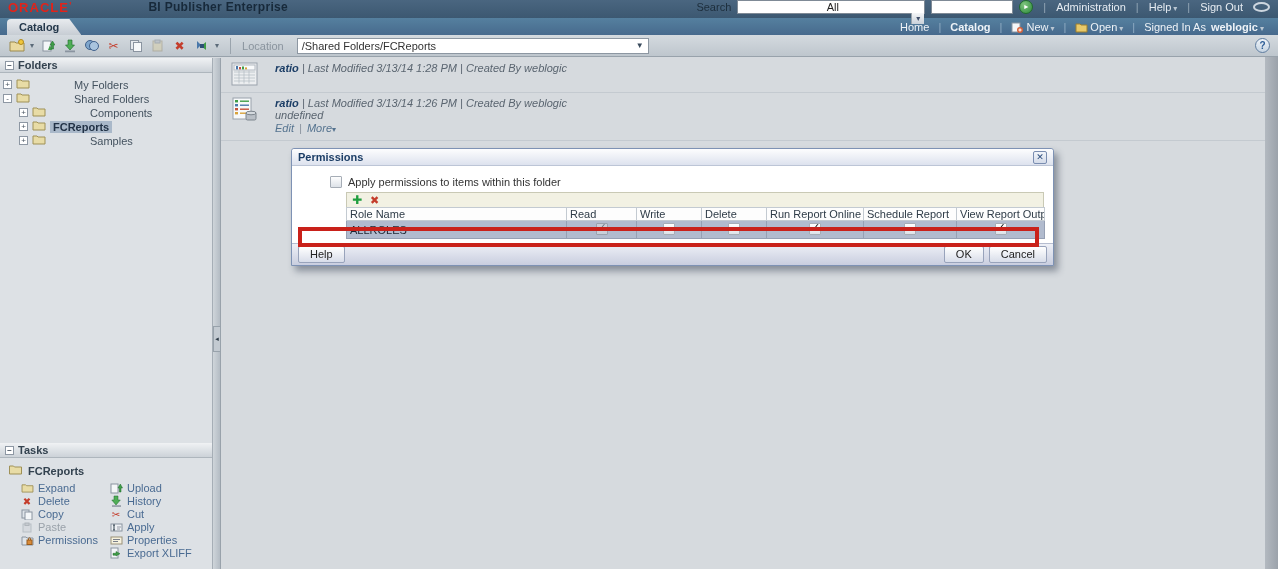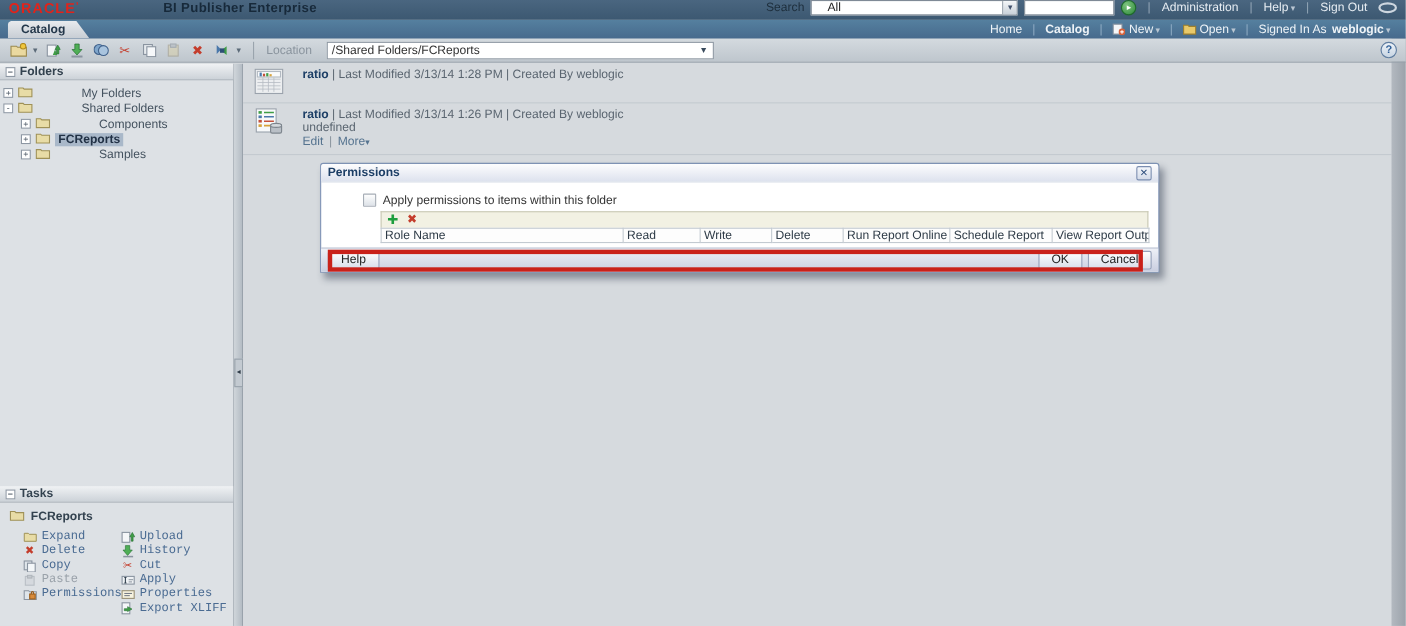--- a/index.html
+++ b/index.html
@@ -6,21 +6,21 @@
   html,body { width:1278px; height:569px; overflow:hidden; }
   body { font-family:"Liberation Sans","DejaVu Sans",sans-serif; font-size:11px; background:#d6dade; position:relative; color:#333; }
 
   
   .topbar { height:18px; background:linear-gradient(#4a6680,#3c5871); display:flex; align-items:flex-start; padding:0 8px; color:#dfe7ee; position:relative; z-index:5; }
   .logo { color:#e2231a; font-weight:bold; font-size:13px; letter-spacing:1px; }
   .logo::after { content:"’"; font-size:9px; vertical-align:top; }
   .app-title { color:#17293a; font-weight:bold; font-size:12px; margin-left:76px; letter-spacing:.3px; }
   .top-right { margin-left:auto; display:flex; align-items:center; gap:6px; }
   .search-label { color:#1d2e3c; }
-  .search-select { width:188px; height:14px; background:#fff; border:1px solid #7f8a96; display:flex; align-items:center; color:#222; padding-left:14px; }
+  .search-select { width:188px; height:14px; background:#fff; border:1px solid #7f8a96; display:flex; align-items:center; color:#222; padding-left:3px;flex-direction:column; }
   .search-select .dd { margin-left:auto; width:13px; height:12px; background:linear-gradient(#f4f6f8,#c9d1d9); border-left:1px solid #9aa4ad; text-align:center; line-height:11px; font-size:8px; color:#41506b; }
   .search-input { width:82px; height:14px; background:#fff; border:1px solid #7f8a96; }
   .go-btn { width:14px; height:14px; border-radius:50%; background:radial-gradient(circle at 35% 30%,#7fc47f,#2d8a3a); border:1px solid #1f6a2c; color:#fff; font-size:8px; line-height:12px; text-align:center; }
   .toplink { color:#e6ecf2; }
   .topsep::before { content:"|"; color:#93a6b6; margin:0 4px; }
   .chev { font-size:8px; color:#b9c6d2; margin-left:2px; }
   .ellipse-icon { width:17px; height:10px; border:2px solid #cdd6df; border-radius:50%; margin-left:4px; }
 
   
   .navbar { height:17px; background:linear-gradient(#55809f,#476a8d); position:relative; display:flex; align-items:center; color:#eef3f7; z-index:4; }
@@ -54,28 +54,28 @@
   .tlabel { color:#44525f;padding-left:40px; }
   .tlabel.sel { background:#a9b8c9; font-weight:bold; color:#223246; padding:0 3px; }
 
   .tasks { position:absolute; left:0; right:0; bottom:0; }
   .tasks-body { padding:3px 0 10px 6px; }
   .tasks-folder { display:flex; align-items:center; gap:5px; font-weight:bold; color:#33424f; padding:3px 0 5px 2px; }
   .tasks-cols { display:flex; }
   .tcol { display:flex; flex-direction:column; gap:1px; }
   .tcol.left { width:103px; padding-left:14px; }
   .task { display:flex; align-items:center; gap:4px; height:12px; }
-  .task a { color:#4a6b92; text-decoration:none;font-family:Liberation Mono, monospace; }
+  .task a { color:#4a6b92; text-decoration:none; }
   .task.disabled a { color:#9aa2aa; }
   .ticon { width:14px; height:12px; display:inline-flex; align-items:center; justify-content:center; flex:none; font-size:10px; }
 
   .splitter { width:8px; background:linear-gradient(to right,#cfd5da,#b4bcc4); border-right:1px solid #99a2ab; position:relative; }
   .split-arrow { position:absolute; top:268px; left:0; width:8px; height:26px; background:#c3cad1; border:1px solid #98a2ab; color:#2e3b47; font-size:7px; line-height:24px; text-align:center; }
 
-  .content { flex:1; background:#d6dade; position:relative; }
+  .content { flex:1; background:#d6dade; position:relative;font-style:italic; }
   .right-strip { position:absolute; top:-24px; right:0; bottom:0; width:13px; background:linear-gradient(to right,#b3b9c0,#9ba2aa); }
 
   .item { display:flex; padding:4px 20px 4px 10px; border-bottom:1px solid #c4cad0; margin-right:13px; }
   .item-icon { width:27px; margin-right:17px; flex:none; }
   .item-name { font-weight:bold; color:#1c3e66; }
   .item-meta { color:#5a6570; }
   .item-sub { color:#5a6570; line-height:13px; }
   .linkrow { line-height:13px; }
   .ilink { color:#55738f; }
   .ilink:not(:first-child)::before { content:"| "; color:#8a949e; margin:0 2px; }
@@ -461,20 +461,29 @@
         <tbody>
             <tr>
           <th>Role Name</th>
           <th>Read</th>
           <th>Write</th>
           <th>Delete</th>
           <th>Run Report Online</th>
           <th>Schedule Report</th>
           <th>View Report Output</th>
         </tr>
+        <tr>
+          <td class="role">ALLROLES</td>
+          <td><span class="cb checked disabled"></span></td>
+          <td><span class="cb"></span></td>
+          <td><span class="cb"></span></td>
+          <td><span class="cb checked"></span></td>
+          <td><span class="cb"></span></td>
+          <td><span class="cb checked"></span></td>
+        </tr>
       </tbody>
         </table>
     </div>
     <div class="red-annot"></div>
   </div>
   <div class="dlg-footer">
     <button class="btn">Help</button>
     <div class="btn-right">
       <button class="btn">OK</button>
       <button class="btn">Cancel</button>

